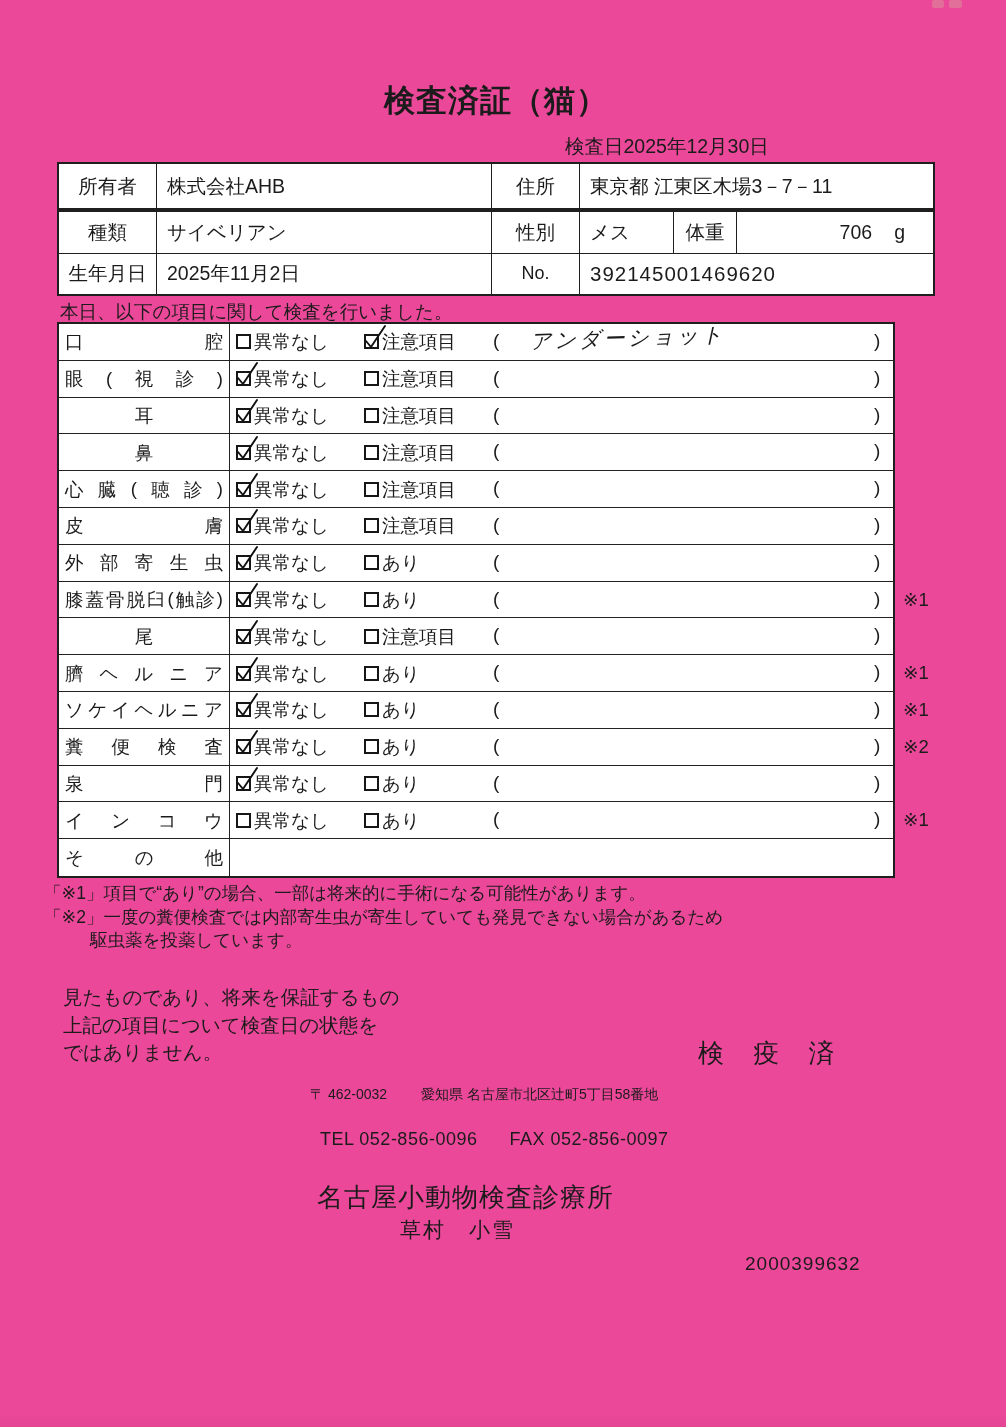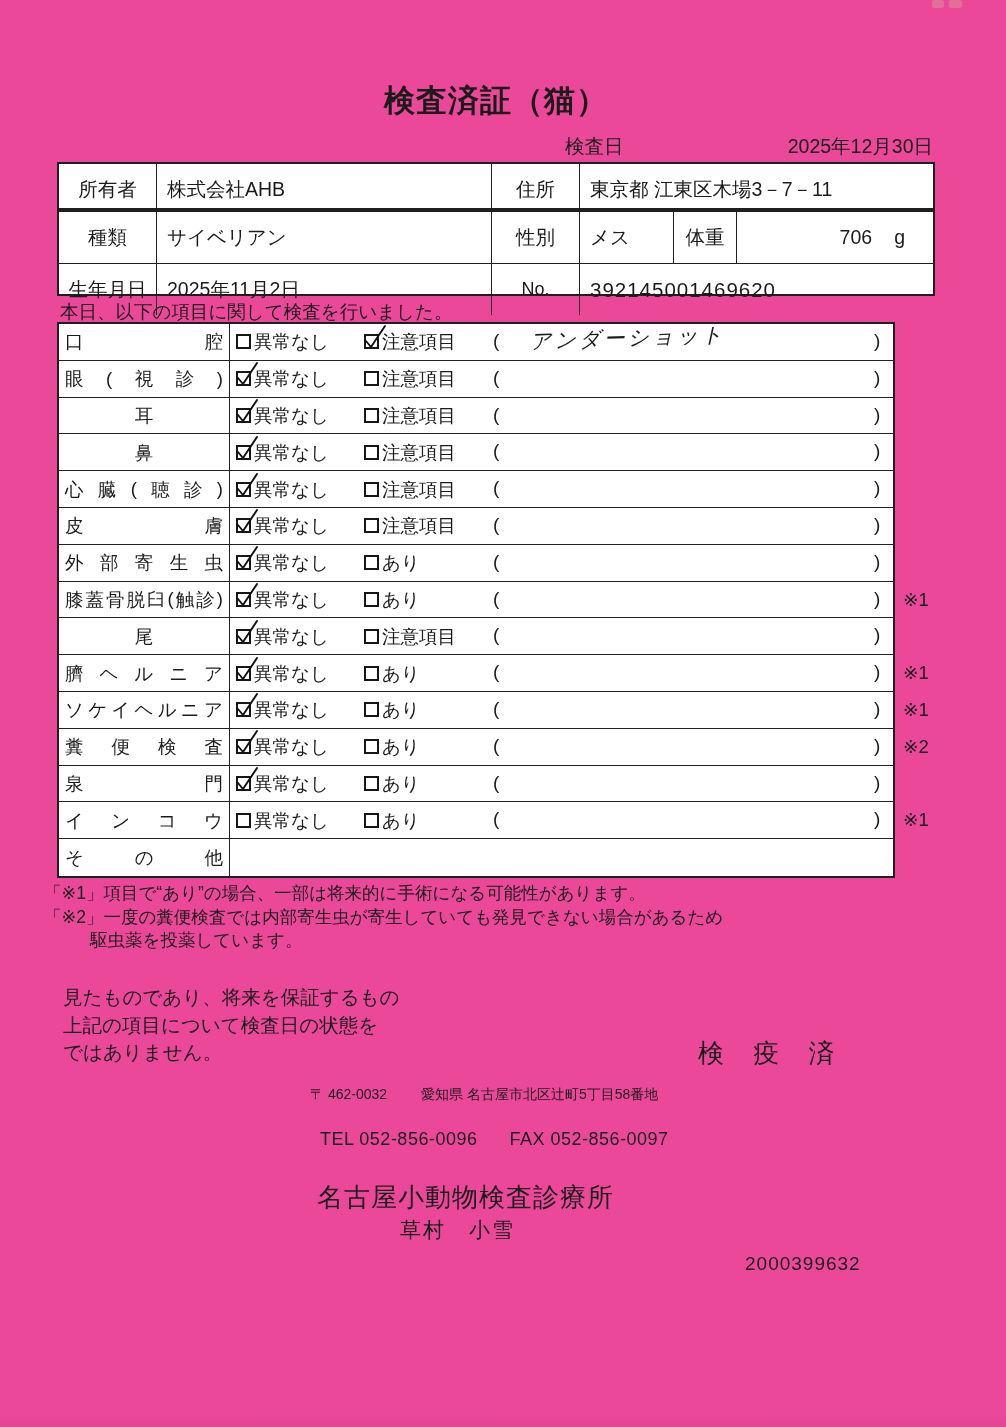--- a/index.html
+++ b/index.html
@@ -9,27 +9,27 @@
   }
   .artifact{position:absolute;top:0;height:8px;border-radius:2px;}
   .a1{left:932px;width:12px;}
   .a2{left:949px;width:13px;}
   .title{
     position:absolute;top:80px;left:0;width:992px;text-align:center;
     font-size:31px;font-weight:bold;letter-spacing:1px;
   }
   .date-row{
     position:absolute;top:133px;left:565px;width:368px;
-    display:flex;justify-content:space-between;font-size:19.5px;
+    display:flex;font-size:19.5px;
   }
   .tbl{position:absolute;left:57px;width:878px;border:2.2px solid #1f1f1f;background:#fff;box-sizing:border-box;}
   .grow{display:grid;height:100%;box-sizing:border-box;}
   .cell{
     border-right:1.8px solid #1f1f1f;display:flex;align-items:center;
-    padding:12px 10px;font-size:19.5px;white-space:nowrap;overflow:visible;box-sizing:border-box;
+    padding:5px 10px;font-size:19.5px;white-space:nowrap;overflow:visible;box-sizing:border-box;
   }
   .cell.last{border-right:none;}
   .cell.hdr{justify-content:center;padding:0 4px;}
   #table1{top:162px;height:48px;}
   #table1 .grow{grid-template-columns:98px 335px 88px 1fr;}
   #table2{top:210px;height:86px;display:flex;flex-direction:column;}
   #table2 .grow{flex:1;}
   #table2 .r1{grid-template-columns:98px 335px 88px 94px 63px 1fr;border-bottom:1.8px solid #1f1f1f;}
   #table2 .r2{grid-template-columns:98px 335px 88px 1fr;}
   .wval{justify-content:flex-end;padding-right:28px;gap:22px;}

